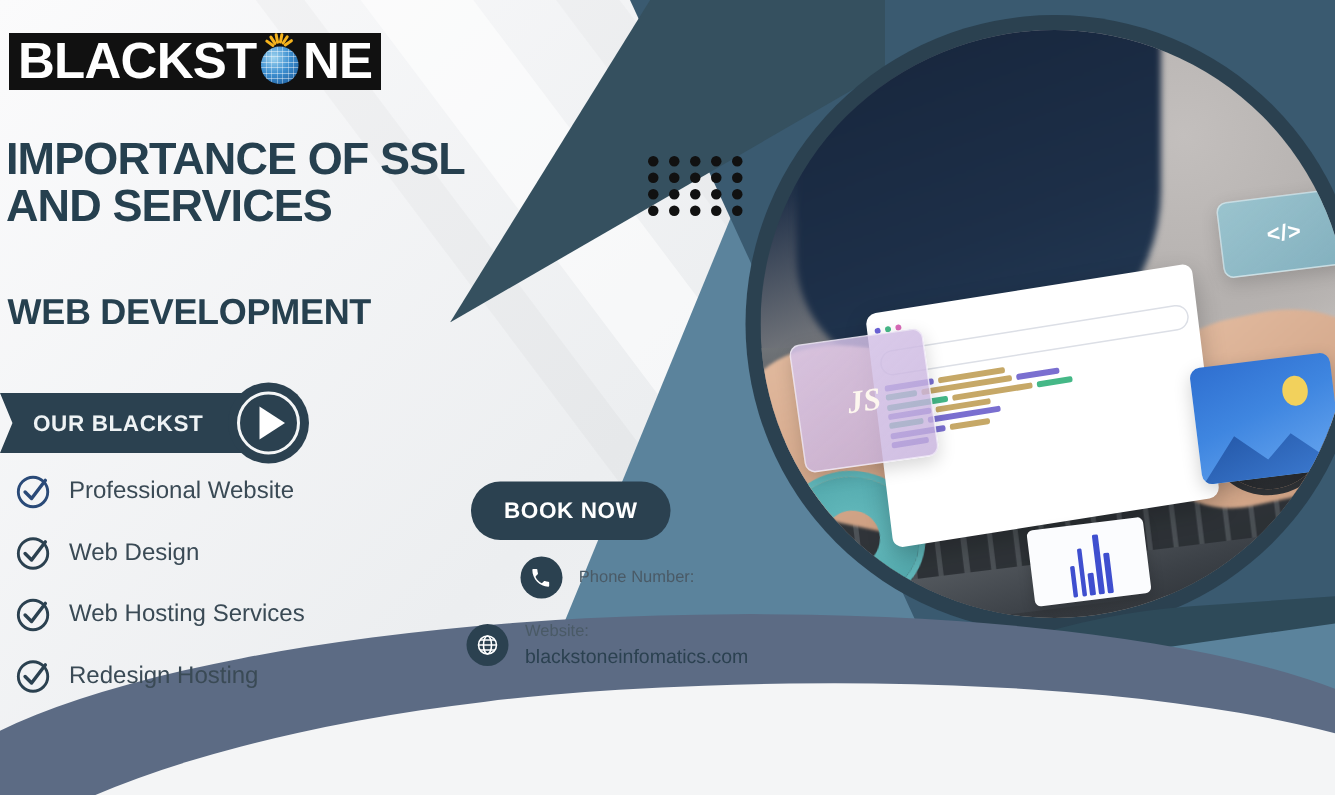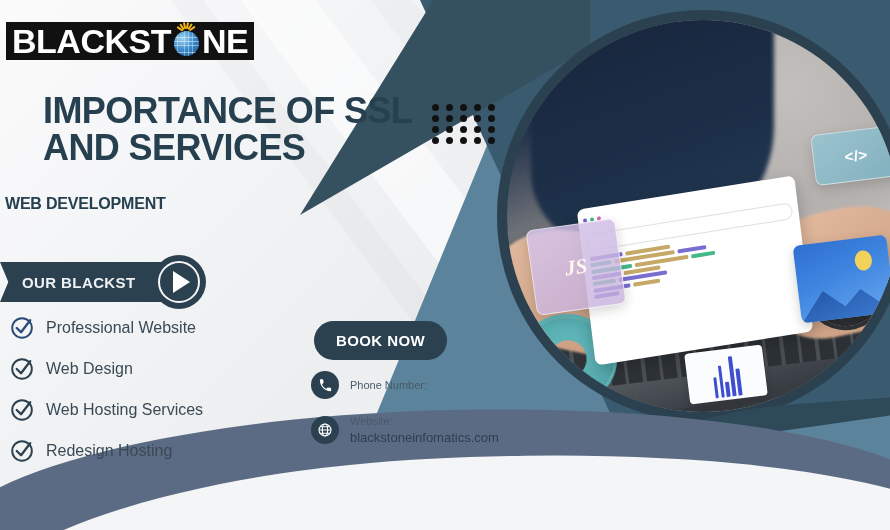--- a/index.html
+++ b/index.html
@@ -119,26 +119,26 @@
     background:repeating-linear-gradient(0deg,transparent 0 3px,rgba(255,255,255,.45) 3px 3.7px),
                repeating-linear-gradient(90deg,transparent 0 3px,rgba(255,255,255,.35) 3px 3.7px); }
   .rays { position:absolute; left:1px; top:-5px; width:27px; height:16px; }
   .ray { position:absolute; width:2.4px; height:7px; background:#f5b31d; border-radius:2px; left:12px; top:0;
     transform-origin:50% 11px; }
   .logo-sub { background:#1c1c1c; margin-top:2px; padding:3px 8px; }
   .logo-sub span { font-size:13px; font-weight:700; color:#fff; letter-spacing:5.2px; }
 
   
   .headline { position:absolute; left:4px; top:92px; color:#26404f;
-    font-size:36px; font-weight:800; line-height:1.03; letter-spacing:-.6px;margin-left:39px; }
+    font-size:30px; font-weight:800; line-height:1.03; letter-spacing:-.6px; }
   .dotgrid { position:absolute; left:432px; top:104px; display:grid;
     grid-template-columns:repeat(5,14px); grid-template-rows:repeat(4,11px); }
   .dg { width:7px; height:7px; border-radius:50%; background:#111; }
   .subtitle { position:absolute; left:5px; top:195px; color:#26404f;
-    font-size:16px; font-weight:800; letter-spacing:-.2px; }
+    font-size:24px; font-weight:800; letter-spacing:-.2px; }
 
   
   .ribbon-wrap { position:absolute; left:0; top:255px; display:flex; align-items:center; }
   .ribbon { position:relative; background:#2b4150; height:40px; width:166px;
     display:flex; align-items:center; padding-left:22px;
     clip-path:polygon(0 0,100% 0,100% 100%,0 100%,5% 50%); }
   .ribbon span { color:#eef2f4; font-size:15px; font-weight:700; letter-spacing:.4px; }
   .play-out { position:relative; left:-14px; width:54px; height:54px; border-radius:50%;
     background:#2b4150; display:flex; align-items:center; justify-content:center; }
   .play-in { width:42px; height:42px; border-radius:50%; border:2px solid #f4f6f7;
@@ -149,21 +149,21 @@
   
   .services { position:absolute; left:10px; top:315px; display:flex; flex-direction:column; gap:16px; }
   .svc { display:flex; align-items:center; gap:11px; }
   .check { width:25px; height:25px; flex:0 0 25px; }
   .svc-label { font-size:16px; color:#3a4a55; }
 
   
   .booknow { position:absolute; left:314px; top:321px; background:#2b4150;
     color:#fff; font-size:15px; font-weight:700; letter-spacing:.4px;
     padding:11px 22px; border-radius:22px; }
-  .contact { position:absolute; left:311px; top:371px; display:flex; flex-direction:column; gap:15px; }
+  .contact { position:absolute; left:311px; top:371px; display:flex; flex-direction:column; gap:15px;align-items:center; }
   .crow { display:flex; align-items:center; gap:11px; }
   .cicon { width:28px; height:28px; flex:0 0 28px; border-radius:50%; background:#2b4150;
     display:flex; align-items:center; justify-content:center; }
   .ctext .lab { font-size:11px; color:#4a5a66; line-height:1.35; }
   .ctext .val { font-size:13px; color:#2b4150; line-height:1.35; }
 </style>
 </head>
 <body>
 
 <div class="banner">

